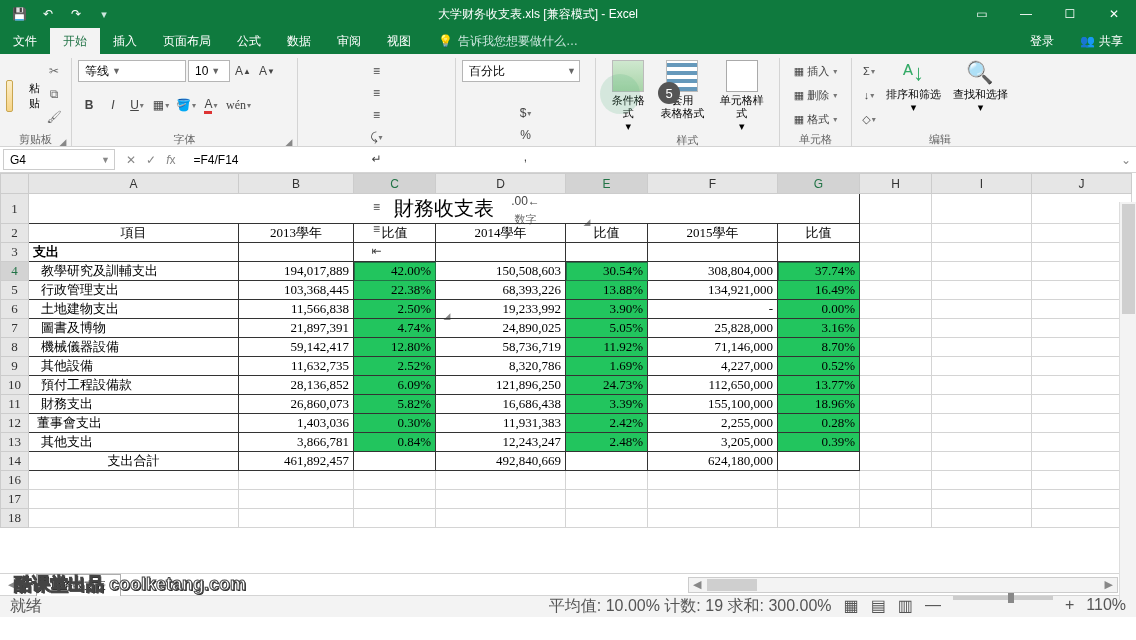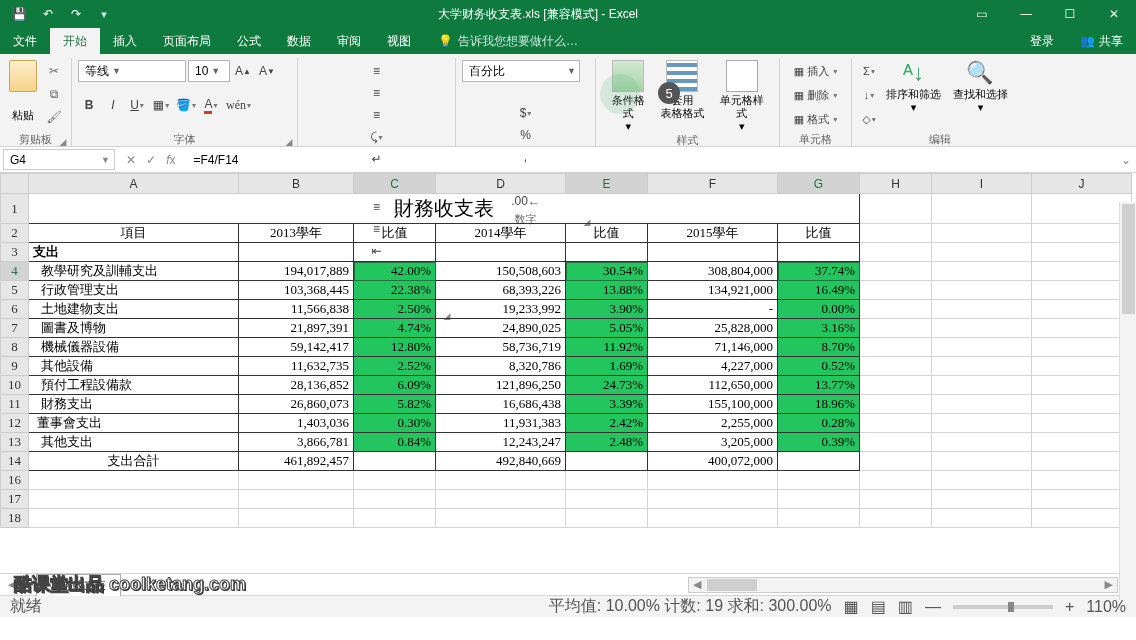--- a/index.html
+++ b/index.html
@@ -20,21 +20,21 @@
 .menubar .tellme { display: flex; align-items: center; padding-left: 14px; gap: 5px; color: #cce7de; }
 .menubar .right { margin-left: auto; display: flex; }
 
 
 .ribbon { background: #f3f3f3; border-bottom: 1px solid #d4d4d4; display: flex; height: 93px; padding-top: 4px; }
 .ribbon .group { border-right: 1px solid #d4d4d4; padding: 0 6px 0 6px; display: flex; flex-direction: column; height: 89px; }
 .ribbon .group-content { flex: 1; display: flex; }
 .ribbon .group-label { font-size: 11px; text-align: center; color: #666; height: 15px; position: relative; }
 .ribbon .group-label .dlg { position: absolute; right: -4px; bottom: 0px; color: #888; font-size: 9px; cursor: pointer; width: 12px; }
 
-.clip-big { width: 34px; display: flex; flex-direction: column; align-items: center; padding-top: 2px; gap: 16px; }
+.clip-big { width: 34px; display: flex; flex-direction: row; align-items: center; padding-top: 2px; gap: 16px; }
 .clip-small { display: flex; flex-direction: column; gap: 1px; padding-left: 3px; padding-top: 2px; }
 .small-btn { width: 22px; height: 22px; display: flex; align-items: center; justify-content: center; cursor: pointer; color: #666; }
 
 .font-group .row { display: flex; gap: 2px; align-items: center; }
 .combo { background: #fff; border: 1px solid #b5b5b5; height: 22px; display: flex; align-items: center; padding: 0 3px 0 6px; font-size: 12px; }
 .combo .arrow { color: #666; margin-left: 3px; font-size: 9px; }
 .icon-btn { min-width: 22px; height: 22px; display: flex; align-items: center; justify-content: center; cursor: pointer; padding: 0 2px; color: #444; }
 .icon-btn .arrow { font-size: 8px; color: #777; margin-left: 1px; }
 
 .num-combo { width: 118px; }
@@ -74,21 +74,21 @@
 
 .sheettabs { display: flex; align-items: center; height: 22px; border-top: 1px solid #d4d4d4; font-size: 11px; background: #fff; }
 .sheettabs .nav { padding: 0 8px; color: #888; }
 .sheettabs .stab { padding: 3px 14px; border: 1px solid #aeaeae; border-bottom: none; background: #fff; }
 .sheettabs .addsheet { padding: 0 10px; color: #888; font-size: 14px; }
 .sheettabs .hscroll { margin-left: auto; width: 430px; height: 16px; border: 1px solid #ccc; display: flex; align-items: center; background: #f3f3f3; margin-right: 18px; }
 .sheettabs .hscroll .thumb { width: 50px; height: 12px; background: #cfcfcf; margin-left: 2px; }
 
 
 .statusbar { background: #f3f3f3; border-top: 1px solid #d4d4d4; height: 22px; display: flex; align-items: center; font-size: 16px; color: #555; padding: 0 10px; }
-.statusbar .right { margin-left: auto; display: flex; align-items: center; gap: 12px; }
+.statusbar .right { margin-left: auto; display: flex; align-items: flex-start; gap: 12px; }
 .zoomslider { width: 100px; height: 4px; background: #ccc; position: relative; }
 .zoomslider .thumb { position: absolute; left: 55px; top: -3px; width: 6px; height: 10px; background: #888; }
 
 .watermark { position: absolute; left: 14px; bottom: 44px; font-size: 18px; color: #fff; -webkit-text-stroke: 1px #444; text-shadow: 1px 1px 0 #222; font-weight: 600; }
 
 .vscroll { position: absolute; right: 0; top: 202px; width: 17px; height: 398px; background: #f3f3f3; border-left: 1px solid #ddd; }
 .vscroll .thumb { width: 13px; height: 110px; background: #cfcfcf; margin: 2px; }
 </style>
 </head>
 <body>
@@ -466,21 +466,21 @@
           <td></td>
           <td></td>
         </tr>
         <tr>
           <td class="rowhead">14</td>
           <td class="b center">支出合計</td>
           <td class="b right">461,892,457</td>
           <td class="b right"></td>
           <td class="b right">492,840,669</td>
           <td class="b right"></td>
-          <td class="b right">400,072,000</td>
+          <td class="b right">624,180,000</td>
           <td class="b right"></td>
           <td></td>
           <td></td>
           <td></td>
         </tr>
         <tr>
           <td class="rowhead">16</td>
           <td></td>
           <td></td>
           <td></td>

